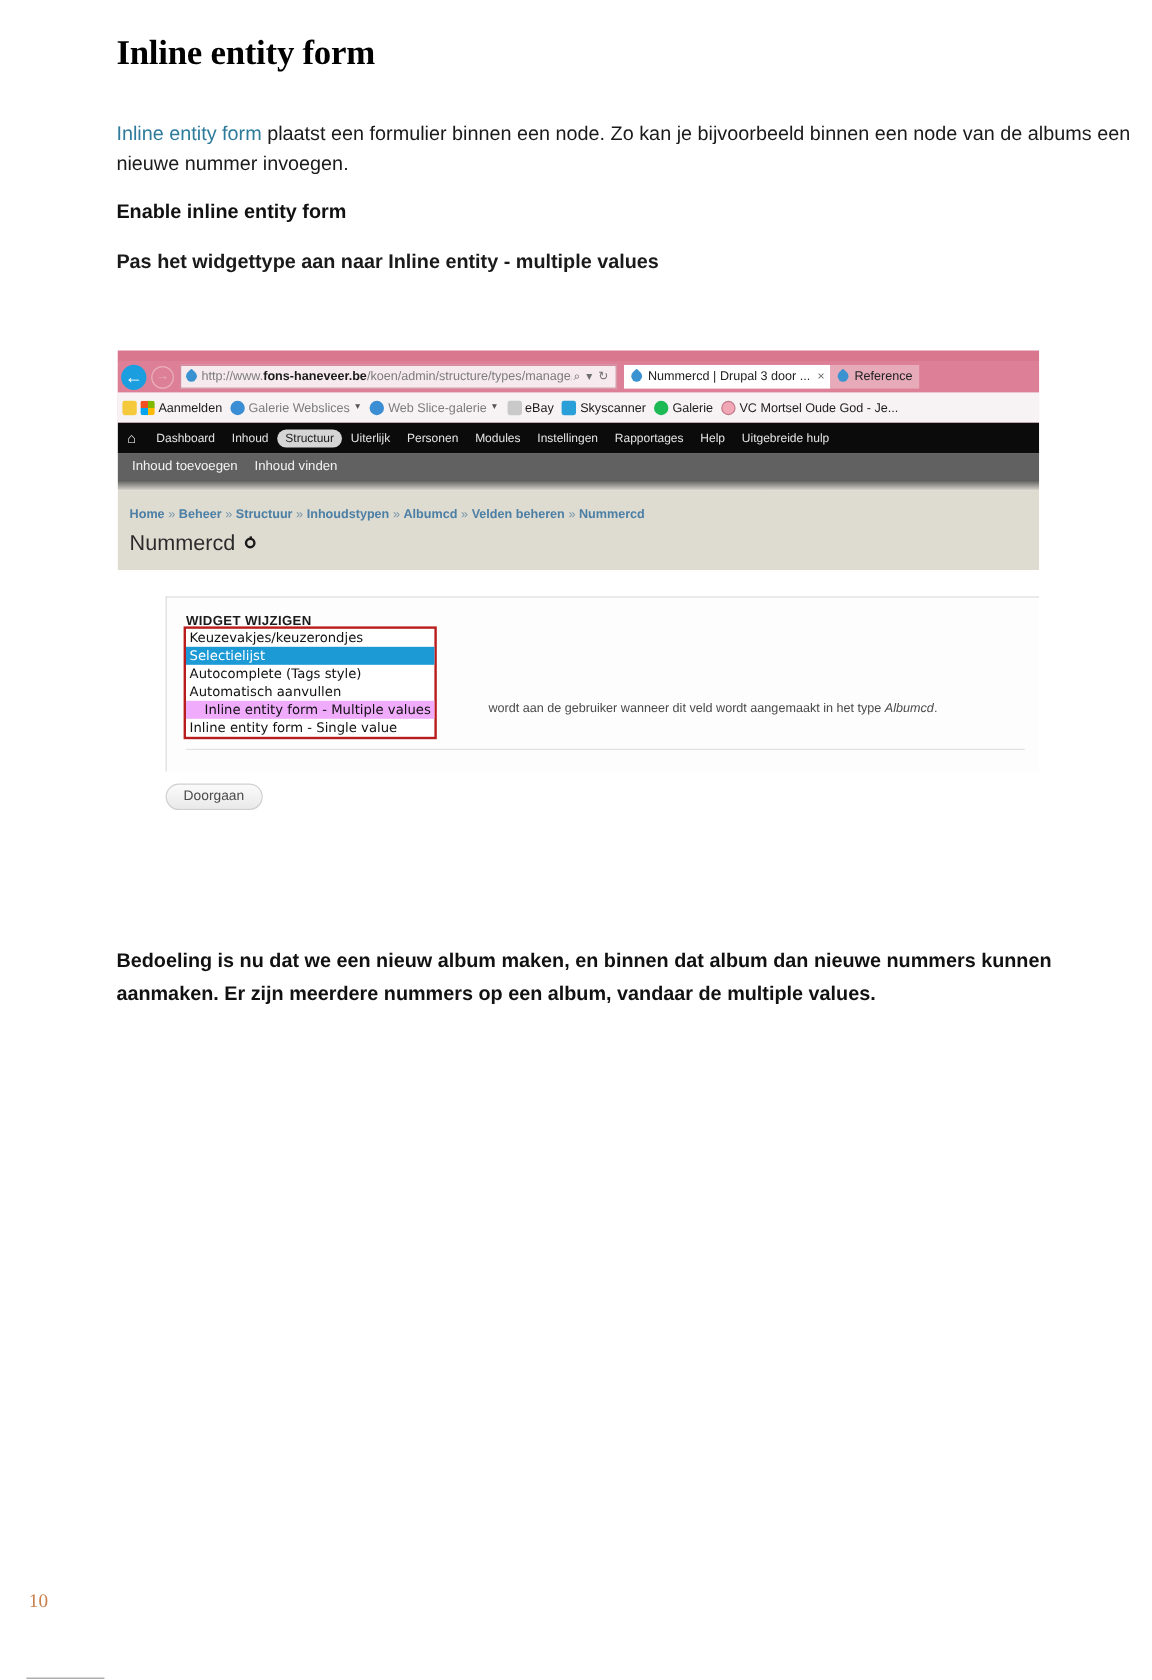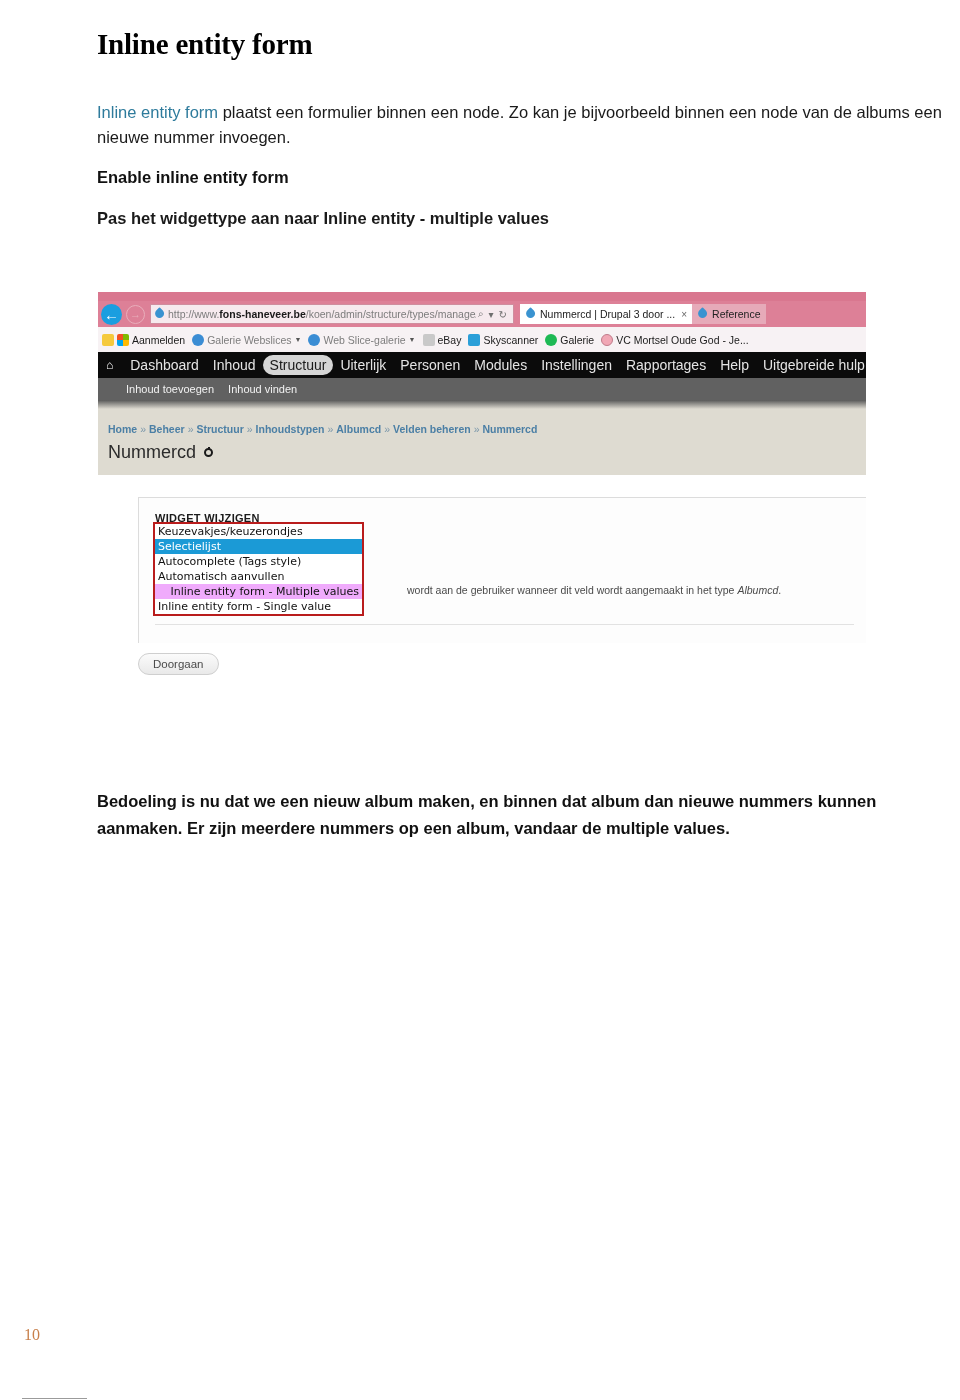--- a/index.html
+++ b/index.html
@@ -271,36 +271,36 @@
     padding-left: 8px;
     box-sizing: border-box;
   }
   .dt-home {
     color: #ffffff;
     font-size: 12px;
     margin-right: 10px;
   }
   .dt-item {
     color: #e4e4e4;
-    font-size: 14px;
+    font-size: 10px;
     padding: 2px 7px;
     white-space: nowrap;
   }
   .dt-item.active {
     background: #d5d5d5;
     color: #1b1b1b;
     border-radius: 10px;
     font-weight: normal;
   }
   .drupal-subbar {
     height: 22px;
     background: #616161;
     display: flex;
     align-items: center;
-    padding-left: 28px;
+    padding-left: 12px;
     box-sizing: border-box;
   }
   .ds-item {
     color: #f2f2f2;
     font-size: 11px;
     margin-right: 14px;
     white-space: nowrap;
   }
   .drupal-shadow {
     height: 9px;

